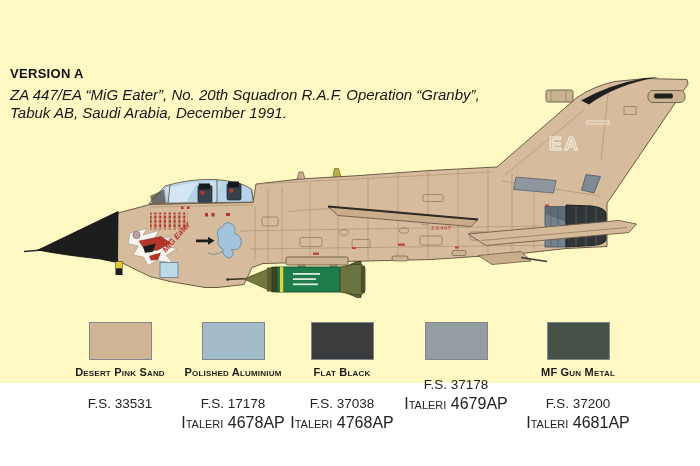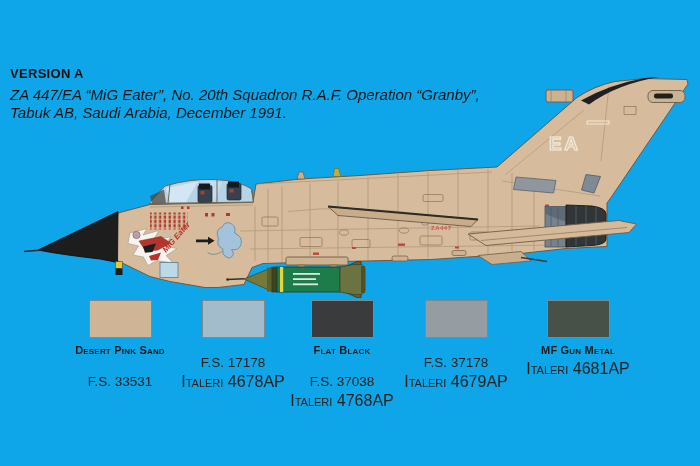--- a/index.html
+++ b/index.html
@@ -1,22 +1,22 @@
 <!DOCTYPE html>
 <html><head>
 <meta charset="utf-8">
 <style>
   html,body{margin:0;padding:0;background:#fff;}
   body{width:700px;height:466px;overflow:hidden;font-family:"Liberation Sans",sans-serif;}
-  .page{position:relative;width:700px;height:466px;background:#0ea5e9;}
+  .page{position:relative;width:700px;height:383px;background:#fef9c3;}
   .header{position:absolute;left:10px;top:66px;}
   .version{font-size:13px;font-weight:bold;color:#101010;letter-spacing:.3px;margin-bottom:5px;}
   .desc{font-size:15px;font-style:italic;color:#161616;line-height:18px;}
   svg.aircraft{position:absolute;left:0;top:0;}
-  .swatch{position:absolute;top:300px;width:140px;text-align:center;}
+  .swatch{position:absolute;top:322px;width:140px;text-align:center;}
   .chip{width:63px;height:38px;margin:0 auto 6px auto;border:1px solid #82878b;box-sizing:border-box;}
   .sw-name{font-size:11px;font-weight:bold;font-variant:small-caps;color:#1b1b1b;letter-spacing:.2px;line-height:13px;}
   .sw-fs{font-size:13.5px;color:#222;margin-top:17px;line-height:15px;}
   .sw-it{font-size:16px;color:#222;margin-top:4px;font-variant:small-caps;line-height:15px;}
 </style>
 </head>
 <body>
 
 <div class="page">
 
@@ -197,37 +197,39 @@
 
     <div class="swatch" style="left:50px">
       <div class="chip" style="background-color: rgb(208, 180, 150);"></div>
       <div class="sw-name">Desert Pink Sand</div>
       <div class="sw-fs">F.S. 33531</div>
       <div class="sw-it"></div>
     </div>
 
     <div class="swatch" style="left:163px">
       <div class="chip" style="background-color: rgb(162, 188, 203);"></div>
+      <div class="sw-name">Polished Aluminium</div>
       <div class="sw-fs">F.S. 17178</div>
       <div class="sw-it">Italeri 4678AP</div>
     </div>
 
     <div class="swatch" style="left:272px">
       <div class="chip" style="background-color: rgb(57, 59, 60);"></div>
       <div class="sw-name">Flat Black</div>
       <div class="sw-fs">F.S. 37038</div>
       <div class="sw-it">Italeri 4768AP</div>
     </div>
 
     <div class="swatch" style="left:386px">
       <div class="chip" style="background-color: rgb(150, 157, 162);"></div>
       <div class="sw-fs">F.S. 37178</div>
       <div class="sw-it">Italeri 4679AP</div>
     </div>
 
     <div class="swatch" style="left:508px">
       <div class="chip" style="background-color: rgb(72, 81, 72);"></div>
       <div class="sw-name">MF Gun Metal</div>
+      <div class="sw-fs">F.S. 37200</div>
       <div class="sw-it">Italeri 4681AP</div>
     </div>
 
   </div>
 </div>
 
 </body></html>

